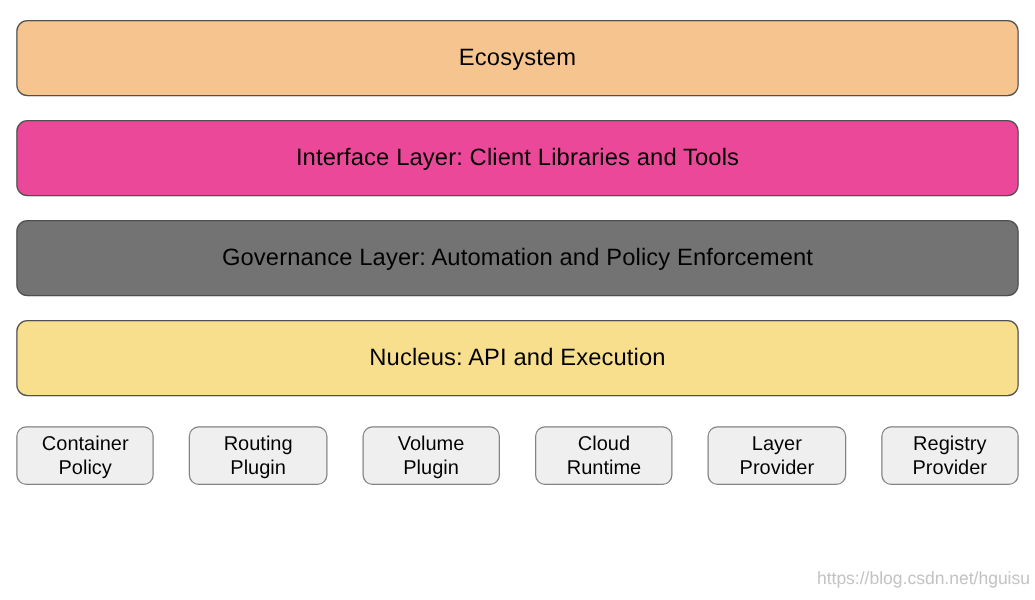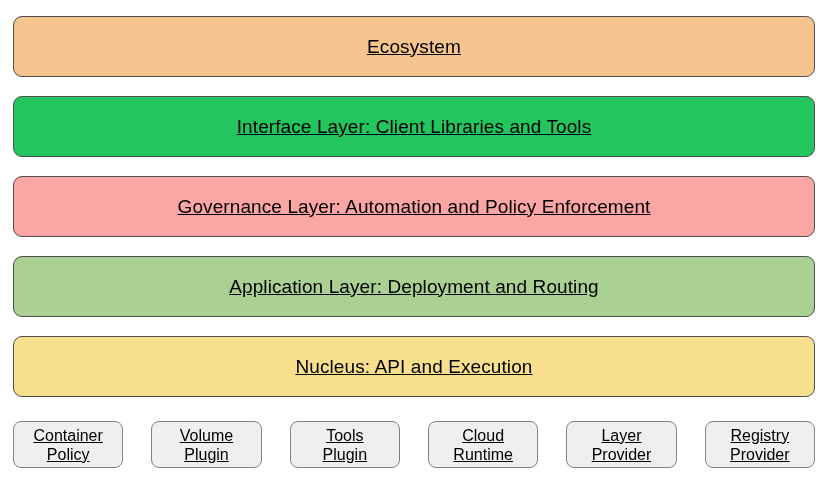--- a/index.html
+++ b/index.html
@@ -6,21 +6,20 @@
   html, body {
     width: 828px; height: 480px;
     background: #ffffff;
     font-family: "Liberation Sans", sans-serif;
     overflow: hidden;
   }
   .canvas {
     position: relative;
     width: 828px; height: 480px;
     padding: 16px 13px 12px 13px;
-    text-decoration: underline;
   }
   .layer {
     height: 61px;
     margin-bottom: 19px;
     border: 1px solid #4f4f4f;
     border-radius: 9px;
     display: flex;
     align-items: center;
     justify-content: center;
     font-size: 19px;
@@ -59,64 +58,62 @@
 </style>
 </head>
 <body>
 
 <div class="canvas">
 
   <div class="layer" style="background-color: rgb(245, 196, 143);">
     <span>Ecosystem</span>
   </div>
 
-  <div class="layer" style="background-color: #22c55e;">
+  <div class="layer" style="background-color: #ec4899;">
     <span>Interface Layer: Client Libraries and Tools</span>
   </div>
 
-  <div class="layer" style="background-color: #fca5a5;">
+  <div class="layer" style="background-color: #737373;">
     <span>Governance Layer: Automation and Policy Enforcement</span>
   </div>
 
-  <div class="layer" style="background-color: rgb(171, 208, 148);">
-    <span>Application Layer: Deployment and Routing</span>
-  </div>
 
   <div class="layer" style="background-color: rgb(248, 223, 142);">
     <span>Nucleus: API and Execution</span>
   </div>
 
   <div class="component-row">
 
     <div class="component">
       <span>Container</span>
       <span>Policy</span>
     </div>
 
     <div class="component">
-      <span>Volume</span>
+      <span>Routing</span>
       <span>Plugin</span>
     </div>
 
     <div class="component">
-      <span>Tools</span>
+      <span>Volume</span>
       <span>Plugin</span>
     </div>
 
     <div class="component">
       <span>Cloud</span>
       <span>Runtime</span>
     </div>
 
     <div class="component">
       <span>Layer</span>
       <span>Provider</span>
     </div>
 
     <div class="component">
       <span>Registry</span>
       <span>Provider</span>
     </div>
 
   </div>
 
+  <div class="watermark">https://blog.csdn.net/hguisu</div>
 
 </div>
 
 </body></html>

